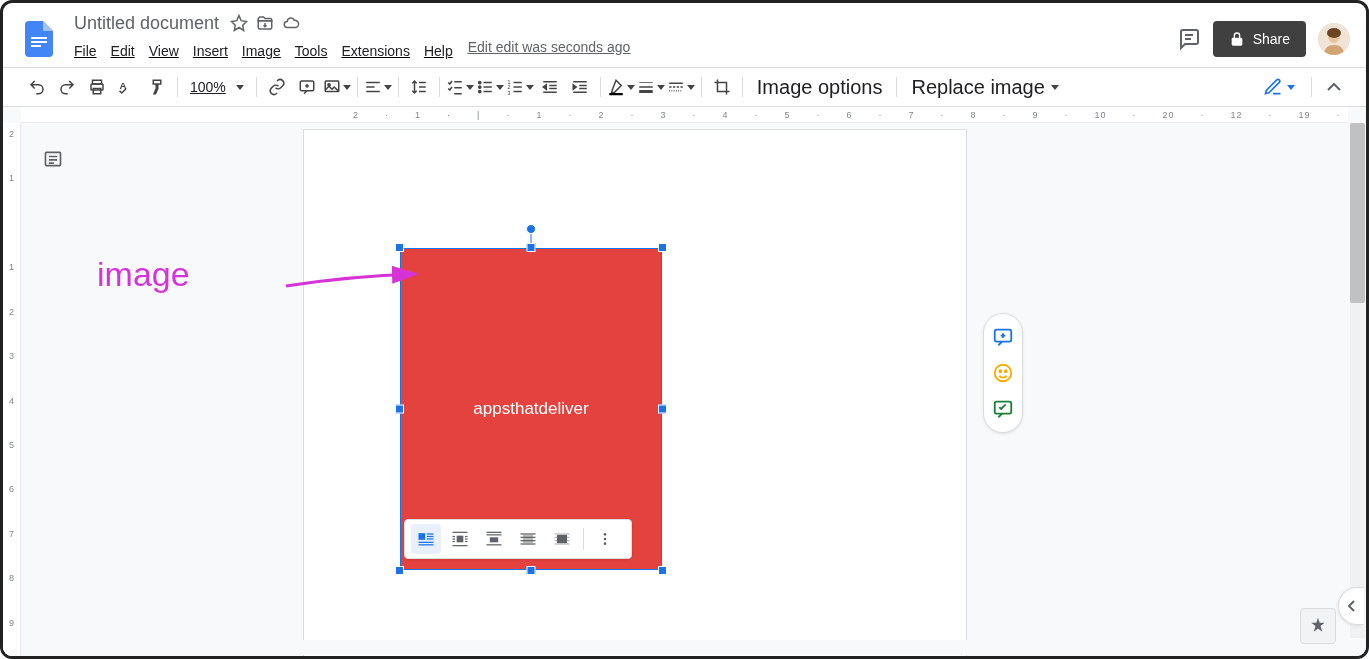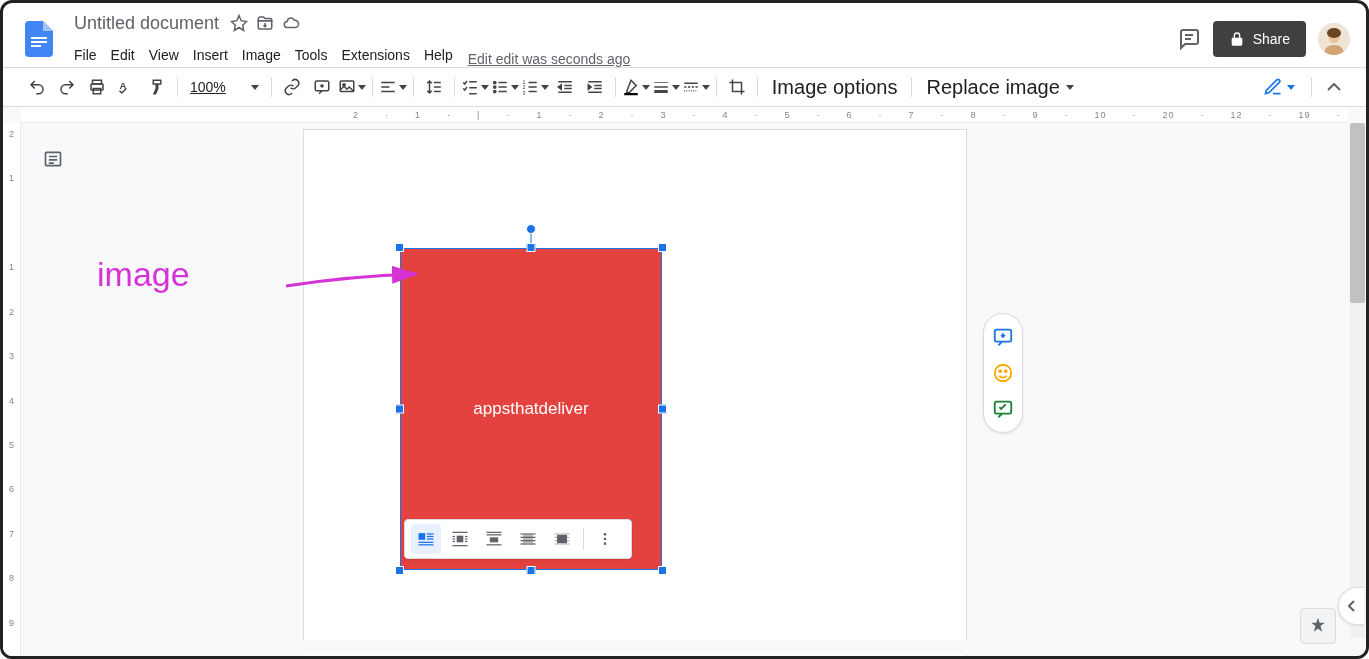--- a/index.html
+++ b/index.html
@@ -6,35 +6,35 @@
 body { background: #fff; width: 1369px; height: 659px; overflow: hidden; position: relative; border: 3px solid #222; border-radius: 12px; }
 
 
 .title-bar { height: 64px; display: flex; align-items: center; padding: 8px 16px 0 16px; }
 .docs-logo { width: 40px; height: 40px; display: flex; align-items: center; justify-content: center; margin-right: 8px; }
 .title-section { flex: 1; display: flex; flex-direction: column; }
 .title-row { display: flex; height: 24px; }
 .doc-title { font-size: 18px; color: #5f6368; padding: 2px 7px; }
 .title-icons { display: flex; gap: 8px; margin-left: 4px; align-items:center;}
 .title-icons .ti { width:18px; height:18px; color:#5f6368; display:flex; align-items:center; justify-content:center;}
-.menu-row { display: flex; align-items: flex-end; height: 28px; margin-top:4px;}
+.menu-row { display: flex; align-items: flex-start; height: 28px; margin-top:4px;text-decoration:underline;}
 .menu-item { padding: 4px 7px; font-size: 14px; color: #202124; cursor: pointer; border-radius:4px;}
 .last-edit { font-size: 14px; color:#5f6368; text-decoration: underline; margin-left: 8px;}
 .header-right { display: flex; align-items: center; gap: 12px; }
 .comment-icon { width: 24px; height: 24px; color:#5f6368; display:flex; align-items:center; justify-content:center; cursor:pointer;}
 .share-btn { background:#404040; color:#fff; border:none; border-radius:4px; height:36px; padding: 0 16px; font-size:14px; font-weight:500; display:flex; align-items:center; gap:8px; cursor:pointer;}
 .avatar { width:32px; height:32px; border-radius:50%; background: linear-gradient(135deg,#e8d5c4,#f5e6d3); display:flex; align-items:center; justify-content:center; overflow:hidden;}
 .avatar svg { width:32px; height:32px;}
 
 
 .toolbar { height: 40px; border-top:1px solid #dadce0; border-bottom:1px solid #dadce0; display:flex; align-items:center; padding: 0 20px; gap:2px; background:#fff; }
 .tb-btn { min-width:28px; height:28px; display:flex; align-items:center; justify-content:center; color:#444; cursor:pointer; border-radius:4px; font-size:13px;}
 .tb-sep { width:1px; height:20px; background:#dadce0; margin: 0 4px;}
 .tb-text-btn { padding: 4px 8px; font-size:20px; color:#202124; cursor:pointer; border-radius:4px; display:flex; align-items:center; gap:4px;}
-.tb-zoom { padding: 4px 6px; font-size:14px; color:#202124; display:flex; align-items:center; gap:23px;text-decoration:underline;}
+.tb-zoom { padding: 4px 6px; font-size:14px; color:#202124; display:flex; align-items:center; gap:8px;text-decoration:underline;}
 .toolbar-right { margin-left:auto; display:flex; align-items:center; gap:6px;}
 .edit-mode-btn { display:flex; align-items:center; gap:4px; padding:4px 6px; color:#1a73e8; cursor:pointer; border-radius:4px;}
 .chev-up { width:24px; height:24px; display:flex; align-items:center; justify-content:center; color:#5f6368; cursor:pointer;}
 .dd-arrow { margin-left:2px;}
 
 
 .workspace { position:absolute; top:104px; left:0; right:0; bottom:0; background:#f8f9fa; overflow:hidden;}
 .ruler-h { position:absolute; top:0; left:18px; right:18px; height:16px; background:#fff; border-bottom:1px solid #e8eaed; display:flex; align-items:center; justify-content:center; font-size:9px; color:#80868b; letter-spacing:1px;}
 .ruler-h .ticks { position:absolute; left:332px; display:flex; gap:26px; font-size:9px; color:#80868b;}
 .ruler-v { position:absolute; top:16px; left:0; width:18px; bottom:0; background:#fff; border-right:1px solid #e8eaed; display:flex; flex-direction:column; align-items:center; font-size:9px; color:#80868b;}

